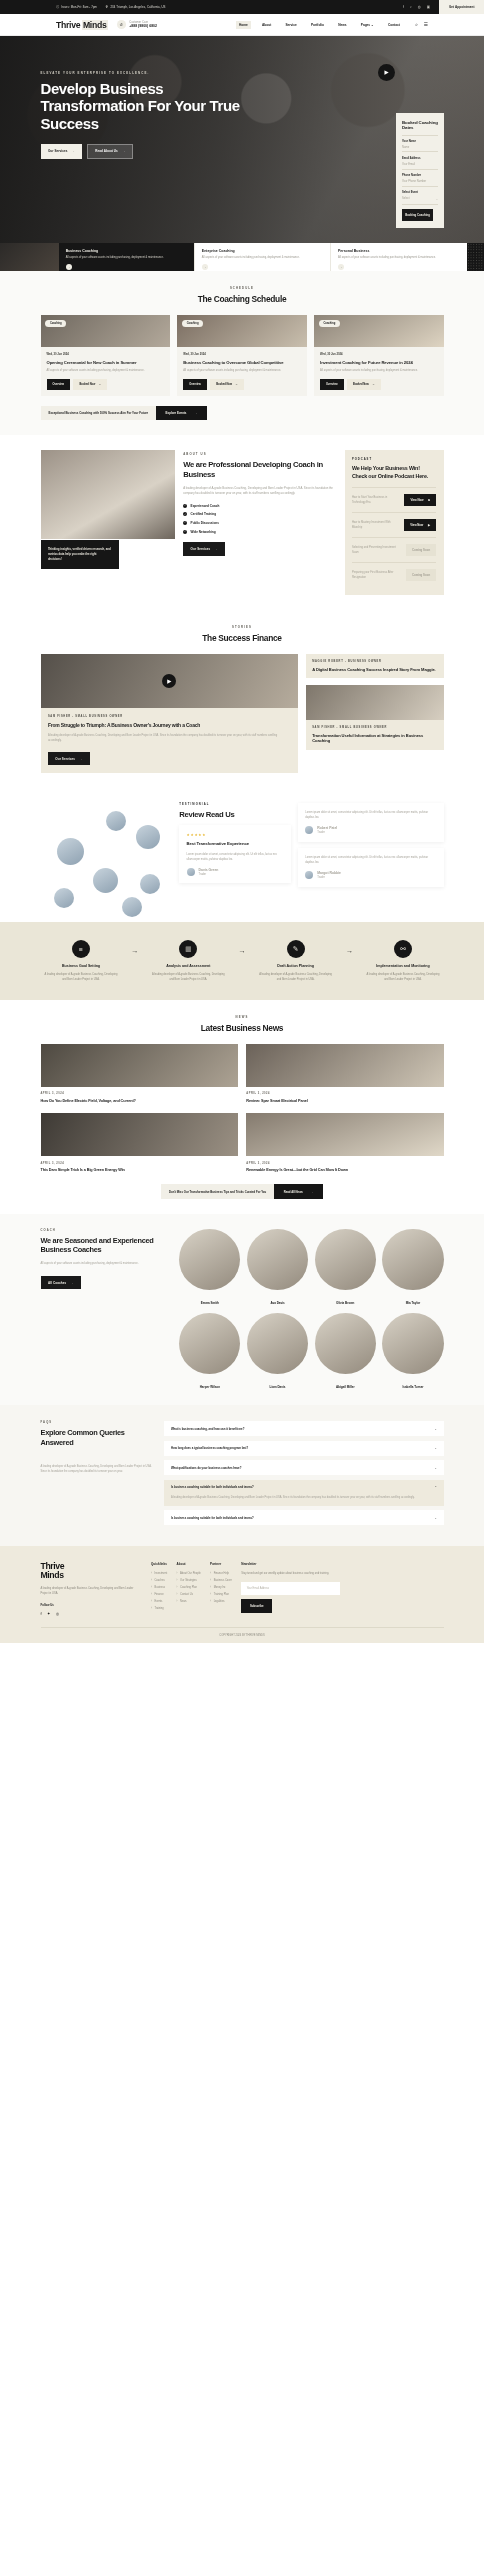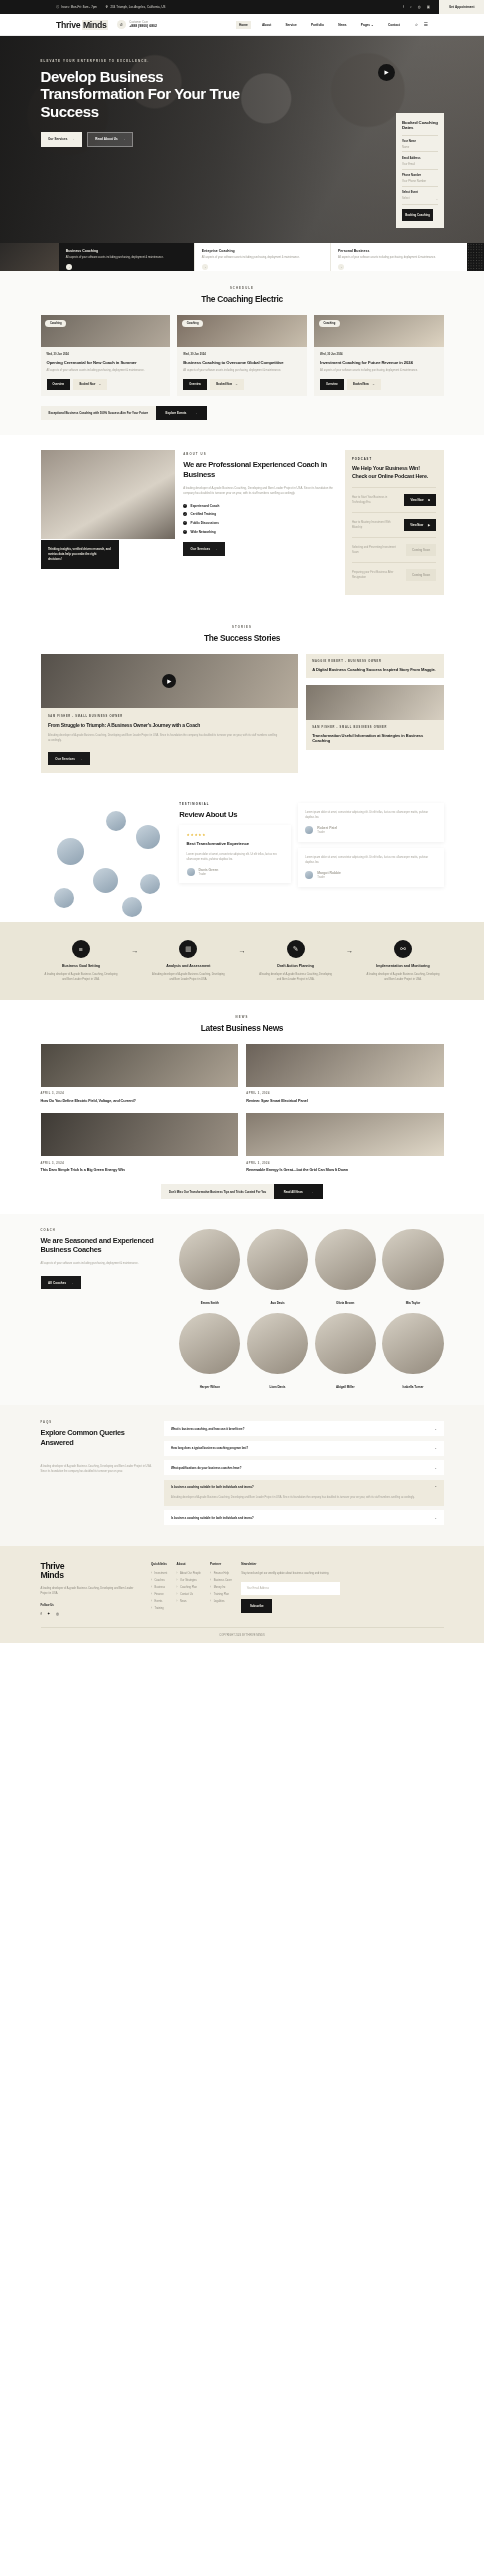--- a/index.html
+++ b/index.html
@@ -31,21 +31,21 @@
   .hero{position:relative;height:208px;overflow:hidden;background:#4a4640}
   .hero-bg{position:absolute;inset:0;
     background:
       radial-gradient(circle at 14% 38%,#6e6257 0 9%,transparent 9.5%),
       radial-gradient(circle at 32% 22%,#a49486 0 7%,transparent 7.5%),
       radial-gradient(circle at 55% 30%,#b9b0a4 0 8%,transparent 8.5%),
       radial-gradient(circle at 76% 26%,#8d8478 0 9%,transparent 9.5%),
       linear-gradient(120deg,#55504a,#7d766c 40%,#9c958a 70%,#6a645c);
     filter:saturate(.6)}
   .hero-dark{position:absolute;inset:0;background:linear-gradient(90deg,rgba(16,16,16,.82) 0%,rgba(20,20,20,.66) 45%,rgba(30,28,26,.35) 100%)}
-  .hero-in{position:relative;width:403px;margin:0 auto;padding-top:23px}
+  .hero-in{position:relative;width:403px;margin:12px auto;padding-top:23px}
   .eyebrow{font-size:2.9px;letter-spacing:1.1px;color:#d8d4c9;font-weight:700;margin-bottom:4.7px}
   .hero h1{color:#fff;font-size:15px;line-height:1.18;font-weight:800;letter-spacing:-0.4px;max-width:208px}
   .hero-btns{display:flex;gap:4.7px;margin-top:10.8px}
   .btn{display:inline-flex;align-items:center;gap:4px;font-size:3px;font-weight:700;padding:4.7px 7.4px;border:0;cursor:pointer;letter-spacing:0.1px}
   .btn-light{background:#f2f0e8;color:#161616}
   .btn-dark{background:#1a1a1a;color:#f2f0e8}
   .btn-ghost{background:rgba(255,255,255,.14);color:#fff;border:0.7px solid rgba(255,255,255,.35)}
   .play{position:absolute;right:89px;top:27.6px;width:17px;height:17px;border-radius:50%;background:#141414;display:flex;align-items:center;justify-content:center;color:#fff;font-size:5.4px;cursor:pointer}
   .bookcard{position:absolute;right:40px;top:77px;width:48px;background:#f2f0e8;padding:6.7px 6px}
   .bookcard h3{font-size:4.4px;font-weight:800;line-height:1.25;letter-spacing:-0.1px}
@@ -317,21 +317,21 @@
       <p>All aspects of your software assets including purchasing, deployment &amp; maintenance.</p>
       <div class="arr">→</div>
     </div>
     <div class="dotted"></div>
   </div>
 
   <div class="sec bg-off">
     <div class="inner">
       <div class="sec-head">
         <div class="kicker">SCHEDULE</div>
-        <h2>The Coaching Electric</h2>
+        <h2>The Coaching Schedule</h2>
       </div>
       <div class="cards3">
         <div class="card">
           <div class="ph">
               <span class="tag">Coaching</span>
             </div>
           <div class="bd">
             <div class="date">Wed, 30 Jun 2024</div>
             <h3>Opening Ceremonial for New Coach in Summer</h3>
             <p>All aspects of your software assets including purchasing, deployment &amp; maintenance.</p>
@@ -392,21 +392,21 @@
   <div class="sec">
     <div class="inner" style="display:flex;gap:8.7px;align-items:flex-start">
       <div style="flex:1">
         <div class="about">
           <div class="about-left">
             <div class="ph"></div>
             <div class="quote">Thinking insights, verified driven research, and metrics data help you make the right decisions!</div>
           </div>
           <div class="about-right">
             <div class="kicker" style="text-align:left">ABOUT US</div>
-            <h2>We are Professional Experienced Coach in Business</h2>
+            <h2>We are Professional Developing Coach in Business</h2>
             <p>A leading developer of A-grade Business Coaching, Developing and Born Leader Project in USA. Since its foundation the company has doubled its turnover year on year, with its staff numbers swelling accordingly.</p>
             <div class="chk">
                 <span class="ci">✓</span>
                 <span>Experienced Coach</span>
               </div>
             <div class="chk">
                 <span class="ci">✓</span>
                 <span>Certified Training</span>
               </div>
             <div class="chk">
@@ -450,21 +450,21 @@
           <div class="pbtn soon">Coming Soon</div>
         </div>
       </div>
     </div>
   </div>
 
   <div class="sec">
     <div class="inner">
       <div class="sec-head">
         <div class="kicker">STORIES</div>
-        <h2>The Success Stories</h2>
+        <h2>The Success Finance</h2>
       </div>
       <div class="stories">
         <div class="st-left">
           <div class="ph">
               <div class="play">▶</div>
             </div>
           <div class="bd">
             <div class="who">SAM FISHER - SMALL BUSINESS OWNER</div>
             <h3>From Struggle to Triumph: A Business Owner's Journey with a Coach</h3>
             <p>A leading developer of A-grade Business Coaching, Developing and Born Leader Project in USA. Since its foundation the company has doubled its turnover year on year, with its staff numbers swelling accordingly.</p>
@@ -500,21 +500,21 @@
           <div class="av" style="left:65px;top:8px;width:20px;height:20px"></div>
           <div class="av" style="left:95px;top:22px;width:24px;height:24px"></div>
           <div class="av" style="left:16px;top:35px;width:27px;height:27px"></div>
           <div class="av" style="left:52px;top:65px;width:25.5px;height:25.5px"></div>
           <div class="av" style="left:99px;top:71px;width:20px;height:20px"></div>
           <div class="av" style="left:13.4px;top:85px;width:20px;height:20px"></div>
           <div class="av" style="left:81px;top:94px;width:20px;height:20px"></div>
         </div>
         <div class="tcenter">
           <div class="kick">TESTIMONIAL</div>
-          <h2>Review About Us</h2>
+          <h2>Review Read Us</h2>
           <div class="tbox">
             <div class="stars">★★★★★</div>
             <h4>Best Transformative Experience</h4>
             <p>Lorem ipsum dolor sit amet, consectetur adipiscing elit. Ut elit tellus, luctus nec ullamcorper mattis, pulvinar dapibus leo.</p>
             <div class="person">
               <span class="pav"></span>
               <span>
                   <b>Davis Green</b>
                   <span>Trader</span>
                 </span>

